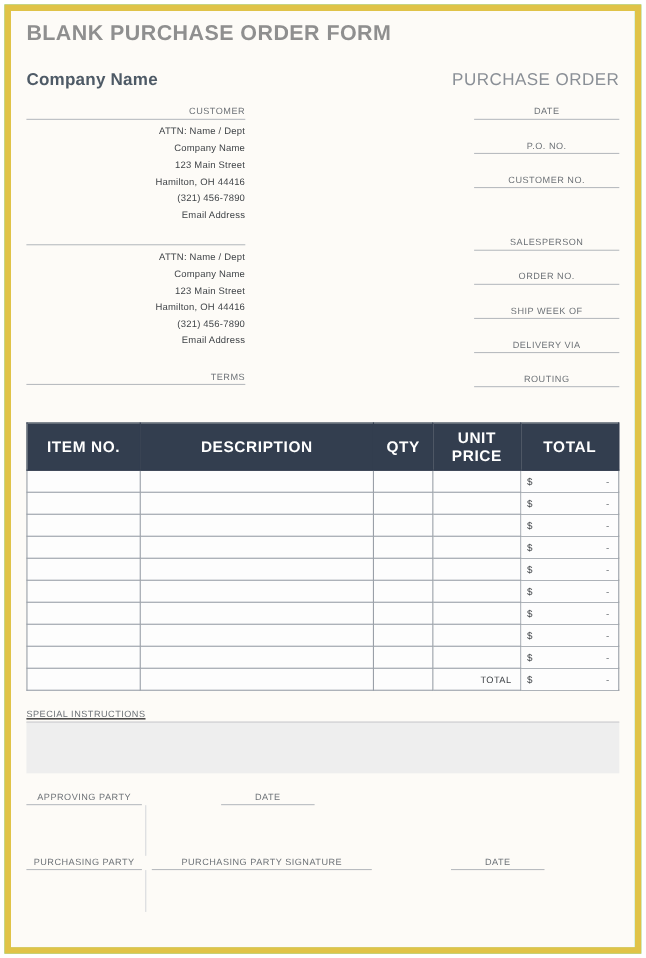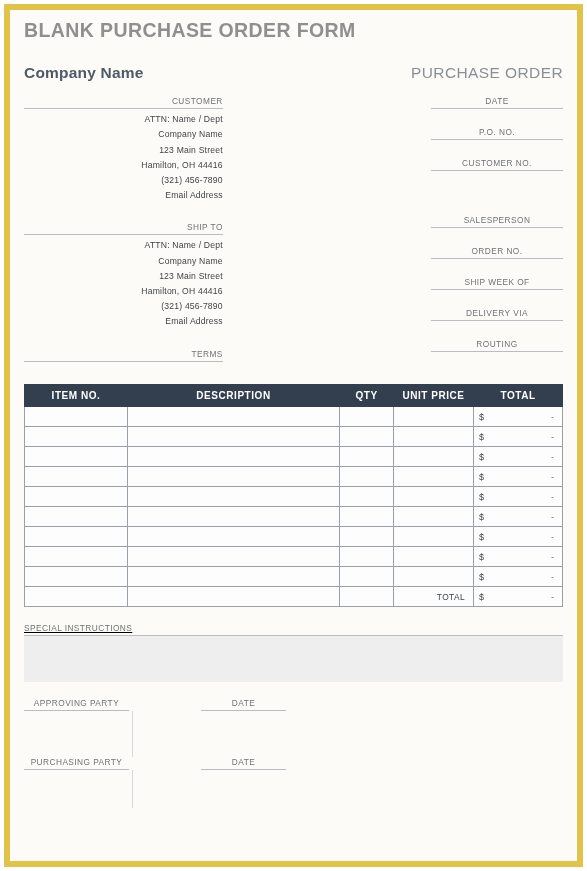--- a/index.html
+++ b/index.html
@@ -117,21 +117,21 @@
   
   .items-wrap { padding: 0 3px; margin-top: 14px; }
   table.items {
     width: 100%;
     border-collapse: collapse;
     table-layout: fixed;
   }
   table.items th {
     background: #333e4f;
     color: #ffffff;
-    font-size: 10px;
+    font-size: 14px;
     font-weight: bold;
     letter-spacing: 0.55px;
     padding: 5px 0;
     text-align: center;
     border: 1px solid #333e4f;
   }
   table.items td {
     border: 1px solid #9aa0a8;
     height: 20px;
     background: #fdfdfd;
@@ -230,21 +230,20 @@
           <div class="addr-line">Company Name</div>
           <div class="addr-line">123 Main Street</div>
           <div class="addr-line">Hamilton, OH  44416</div>
           <div class="addr-line">(321) 456-7890</div>
           <div class="addr-line">Email Address</div>
         </div>
 
         <div class="section-gap"></div>
 
         <div class="addr-block">
-          <div class="field-label">SHIP TO</div>
           <div class="rule"></div>
           <div class="addr-line">ATTN: Name / Dept</div>
           <div class="addr-line">Company Name</div>
           <div class="addr-line">123 Main Street</div>
           <div class="addr-line">Hamilton, OH  44416</div>
           <div class="addr-line">(321) 456-7890</div>
           <div class="addr-line">Email Address</div>
         </div>
 
         <div class="terms-gap"></div>
@@ -438,20 +437,24 @@
 
       <div class="sig-block-gap">
         <div class="sig-divider"></div>
       </div>
 
       <div class="sig-row">
         <div class="sig-party">
           <span class="field-label">PURCHASING PARTY</span>
           <div class="rule"></div>
         </div>
+        <div class="sig-sign">
+          <span class="field-label">PURCHASING PARTY SIGNATURE</span>
+          <div class="rule"></div>
+        </div>
         <div class="sig-date">
           <span class="field-label">DATE</span>
           <div class="rule"></div>
         </div>
       </div>
 
       <div class="sig-tail">
         <div class="sig-divider"></div>
       </div>
     </div>

